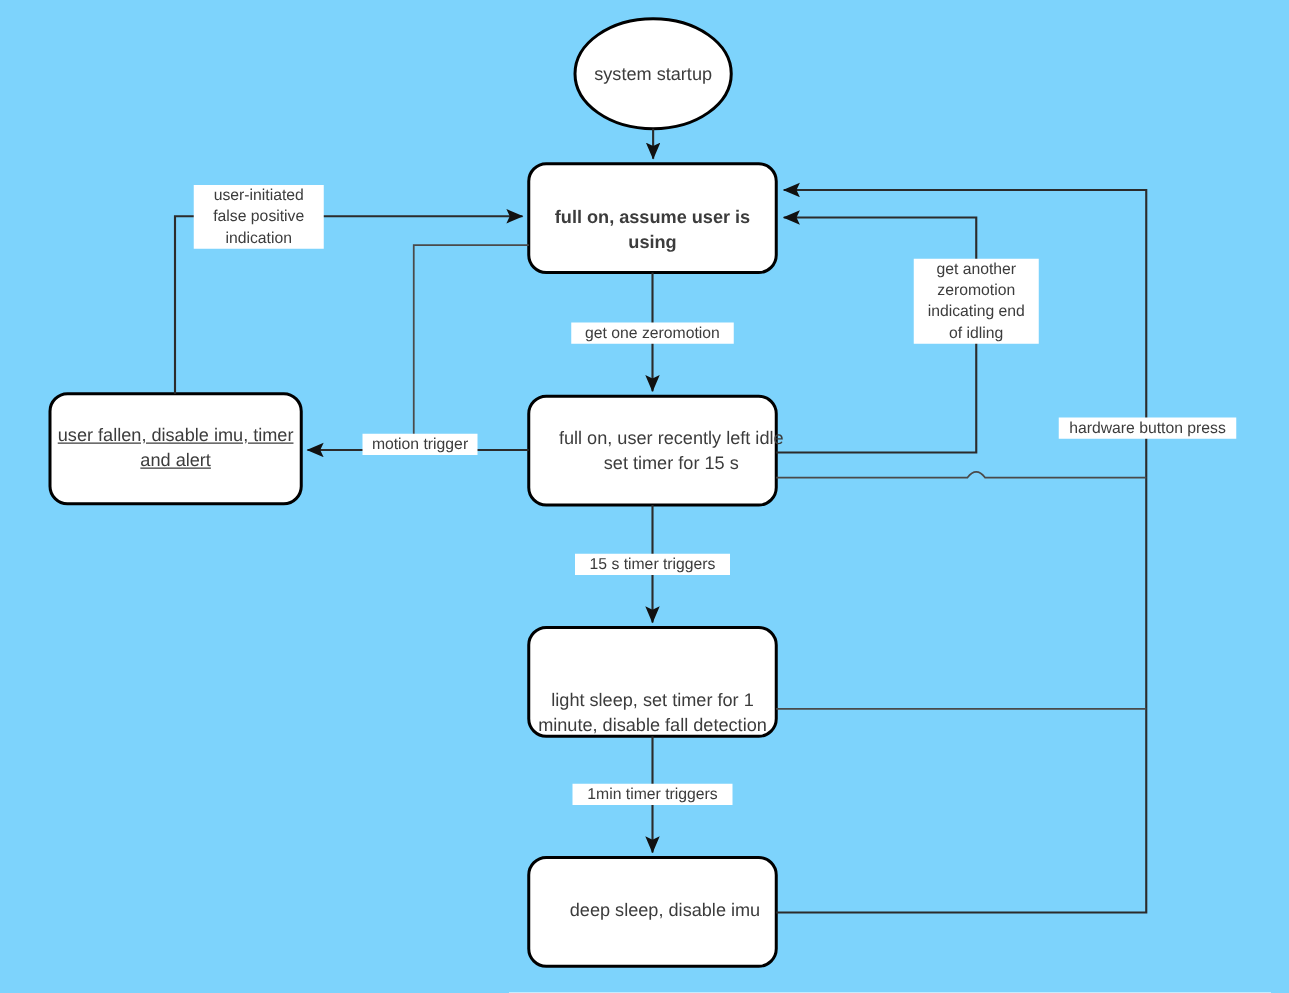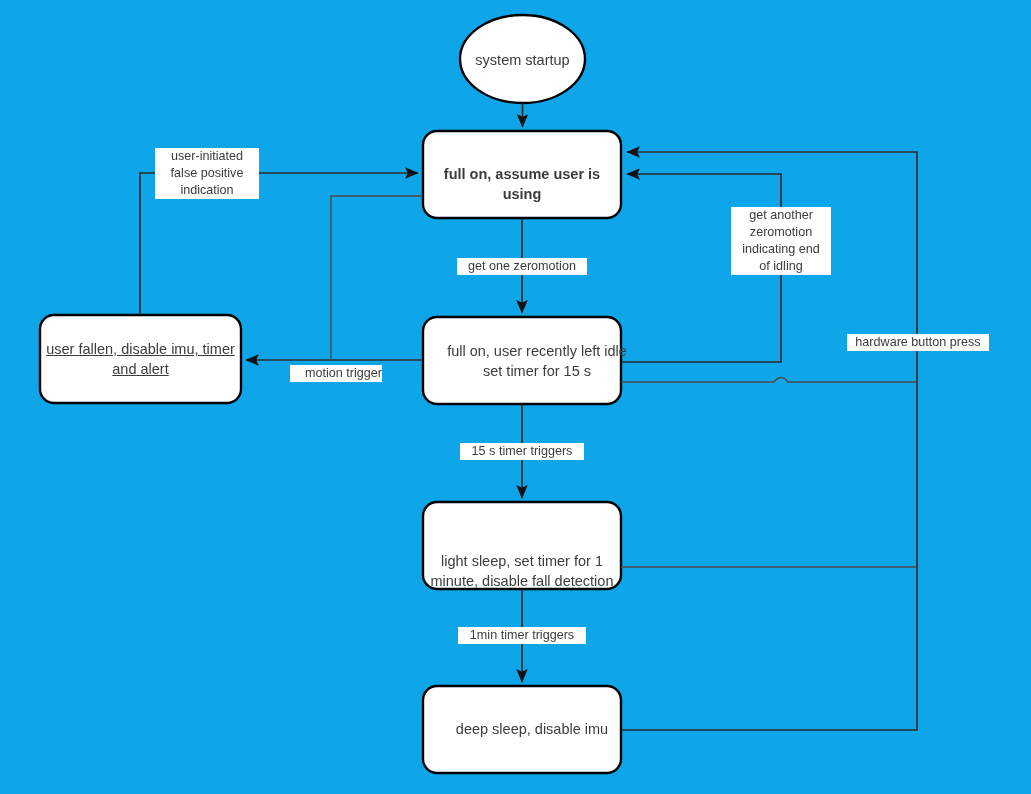--- a/index.html
+++ b/index.html
@@ -7,21 +7,21 @@
     padding: 0;
     background: #ffffff;
   }
   body {
     font-family: "Liberation Sans", sans-serif;
   }
   #canvas {
     position: relative;
     width: 1031px;
     height: 794px;
-    background: #0ea5e9;
+    background: #7dd3fc;
     overflow: hidden;
   }
   #flow-svg {
     position: absolute;
     left: 0;
     top: 0;
     width: 1031px;
     height: 794px;
   }
   .node-shape {
@@ -124,21 +124,21 @@
 minute, disable fall detection</div>
 
   <div class="node-label" style="left:425px; top:719px; width:194px;margin-left:10px;">deep sleep, disable imu</div>
 
   <div class="edge-label" style="left:457px; top:258px; width:130px;">get one zeromotion</div>
 
   <div class="edge-label" style="left:460px; top:443px; width:124px;">15 s timer triggers</div>
 
   <div class="edge-label" style="left:458px; top:627px; width:128px;">1min timer triggers</div>
 
-  <div class="edge-label" style="left:290px; top:365px; width:92px;text-align:right;">motion trigger</div>
+  <div class="edge-label" style="left:290px; top:347px; width:92px;">motion trigger</div>
 
   <div class="edge-label" style="left:155px; top:148px; width:104px;">user-initiated
 false positive
 indication</div>
 
   <div class="edge-label" style="left:731px; top:207px; width:100px;">get another
 zeromotion
 indicating end
 of idling</div>
 

